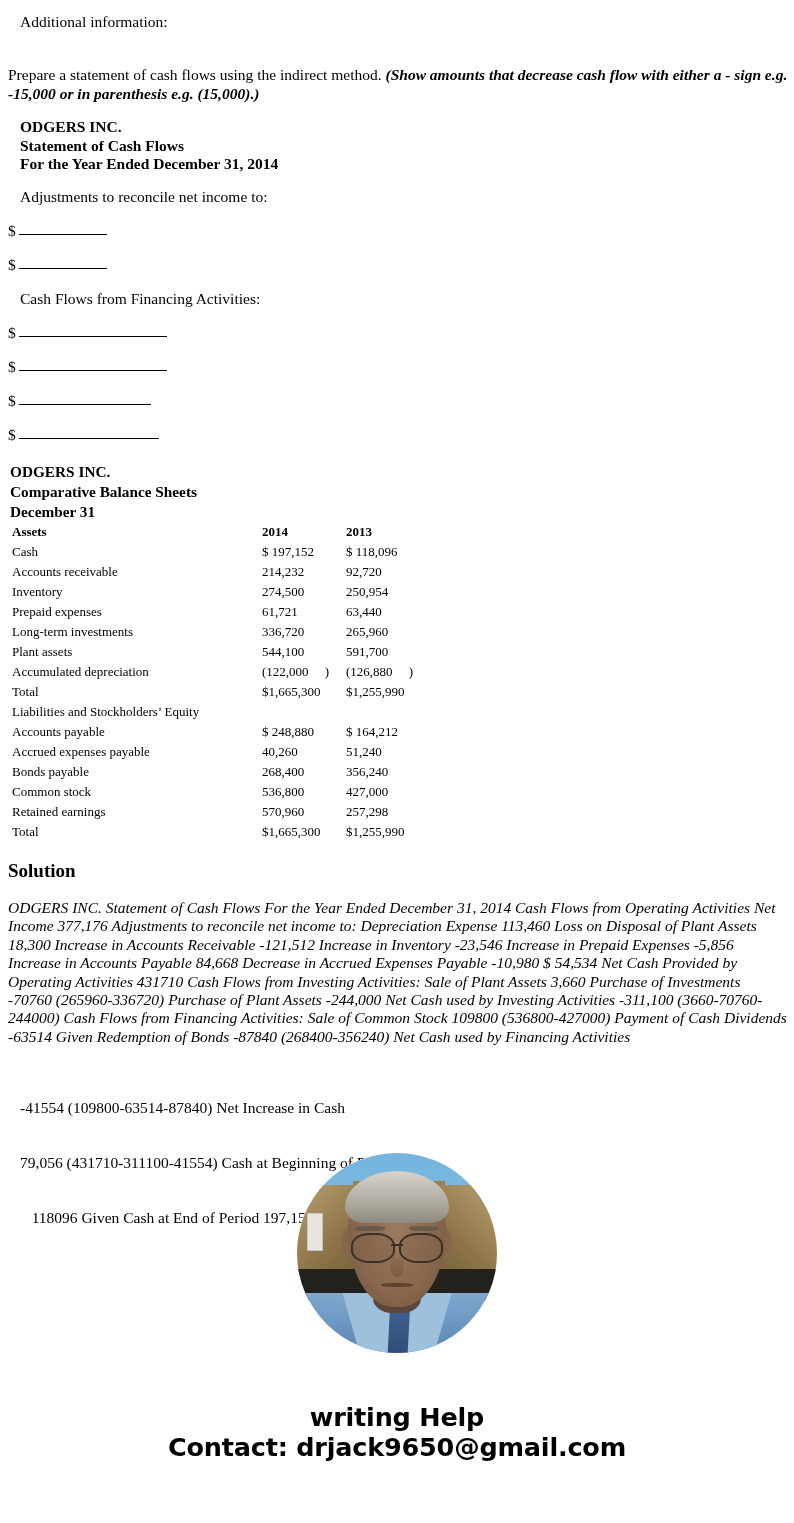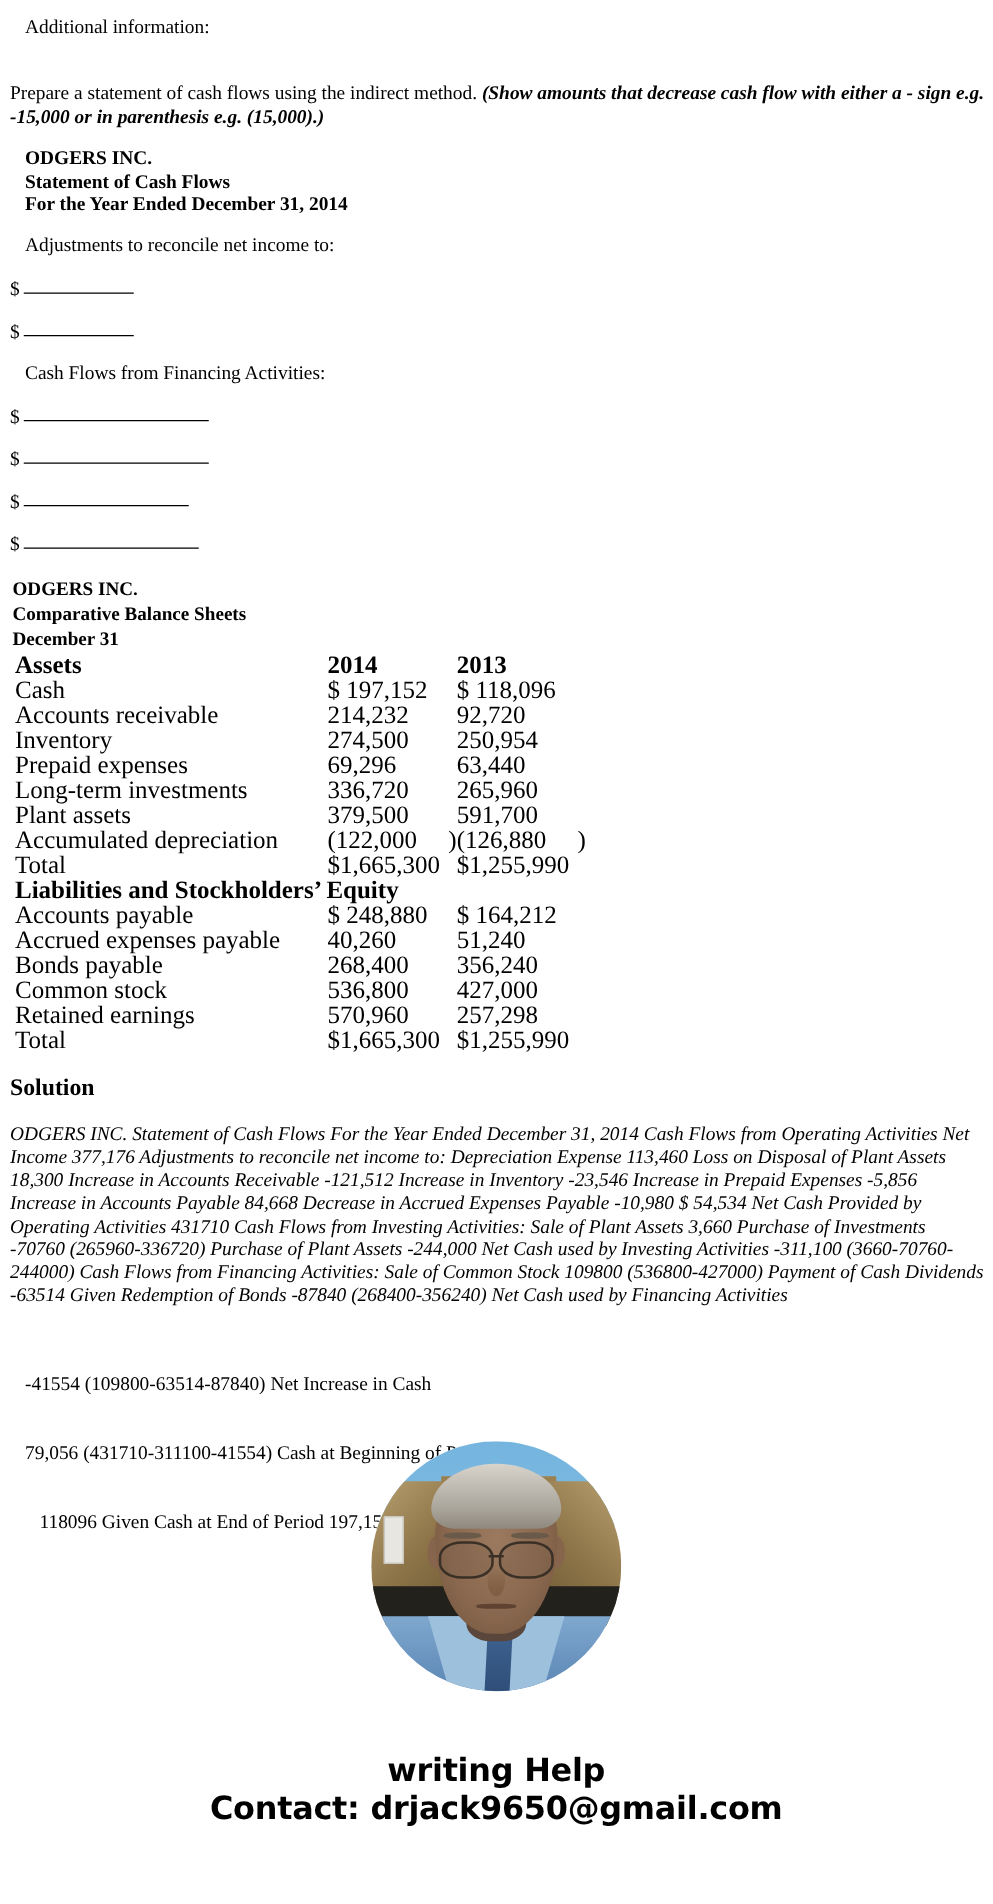--- a/index.html
+++ b/index.html
@@ -88,33 +88,33 @@
   .bs {
     position: absolute;
     left: 10px;
     top: 462px;
     font-size: 15.3px;
     line-height: 20px;
   }
   .bs .hdr { font-weight: bold; }
   .bs table {
     border-collapse: collapse;
-    font-size: 20px;
+    font-size: 13px;
   }
   .bs td {
     padding: 0;
     line-height: 20px;
     white-space: pre;
     vertical-align: top;
   }
   .bs td.c-label { width: 250px; padding-left: 2px; }
   .bs td.c-2014  { width: 84px; }
   .bs td.c-2013  { width: 120px; }
   .bs tr.rowhdr td { font-weight: bold; }
-  .bs .sect { font-weight: bold; padding-left: 2px; }
+  .bs .sect { font-weight: normal; padding-left: 2px; }
 
   
   .sol-head {
     position: absolute;
     left: 8px;
     top: 860px;
     font-size: 19px;
     font-weight: bold;
     line-height: 22px;
   }
@@ -335,31 +335,31 @@
             <td class="c-2014">214,232</td>
             <td class="c-2013">92,720</td>
           </tr>
           <tr>
             <td class="c-label">Inventory</td>
             <td class="c-2014">274,500</td>
             <td class="c-2013">250,954</td>
           </tr>
           <tr>
             <td class="c-label">Prepaid expenses</td>
-            <td class="c-2014">69,296</td>
+            <td class="c-2014">61,721</td>
             <td class="c-2013">63,440</td>
           </tr>
           <tr>
             <td class="c-label">Long-term investments</td>
             <td class="c-2014">336,720</td>
             <td class="c-2013">265,960</td>
           </tr>
           <tr>
             <td class="c-label">Plant assets</td>
-            <td class="c-2014">379,500</td>
+            <td class="c-2014">544,100</td>
             <td class="c-2013">591,700</td>
           </tr>
           <tr>
             <td class="c-label">Accumulated depreciation</td>
             <td class="c-2014">(122,000     )</td>
             <td class="c-2013">(126,880     )</td>
           </tr>
           <tr>
             <td class="c-label">Total</td>
             <td class="c-2014">$1,665,300</td>

